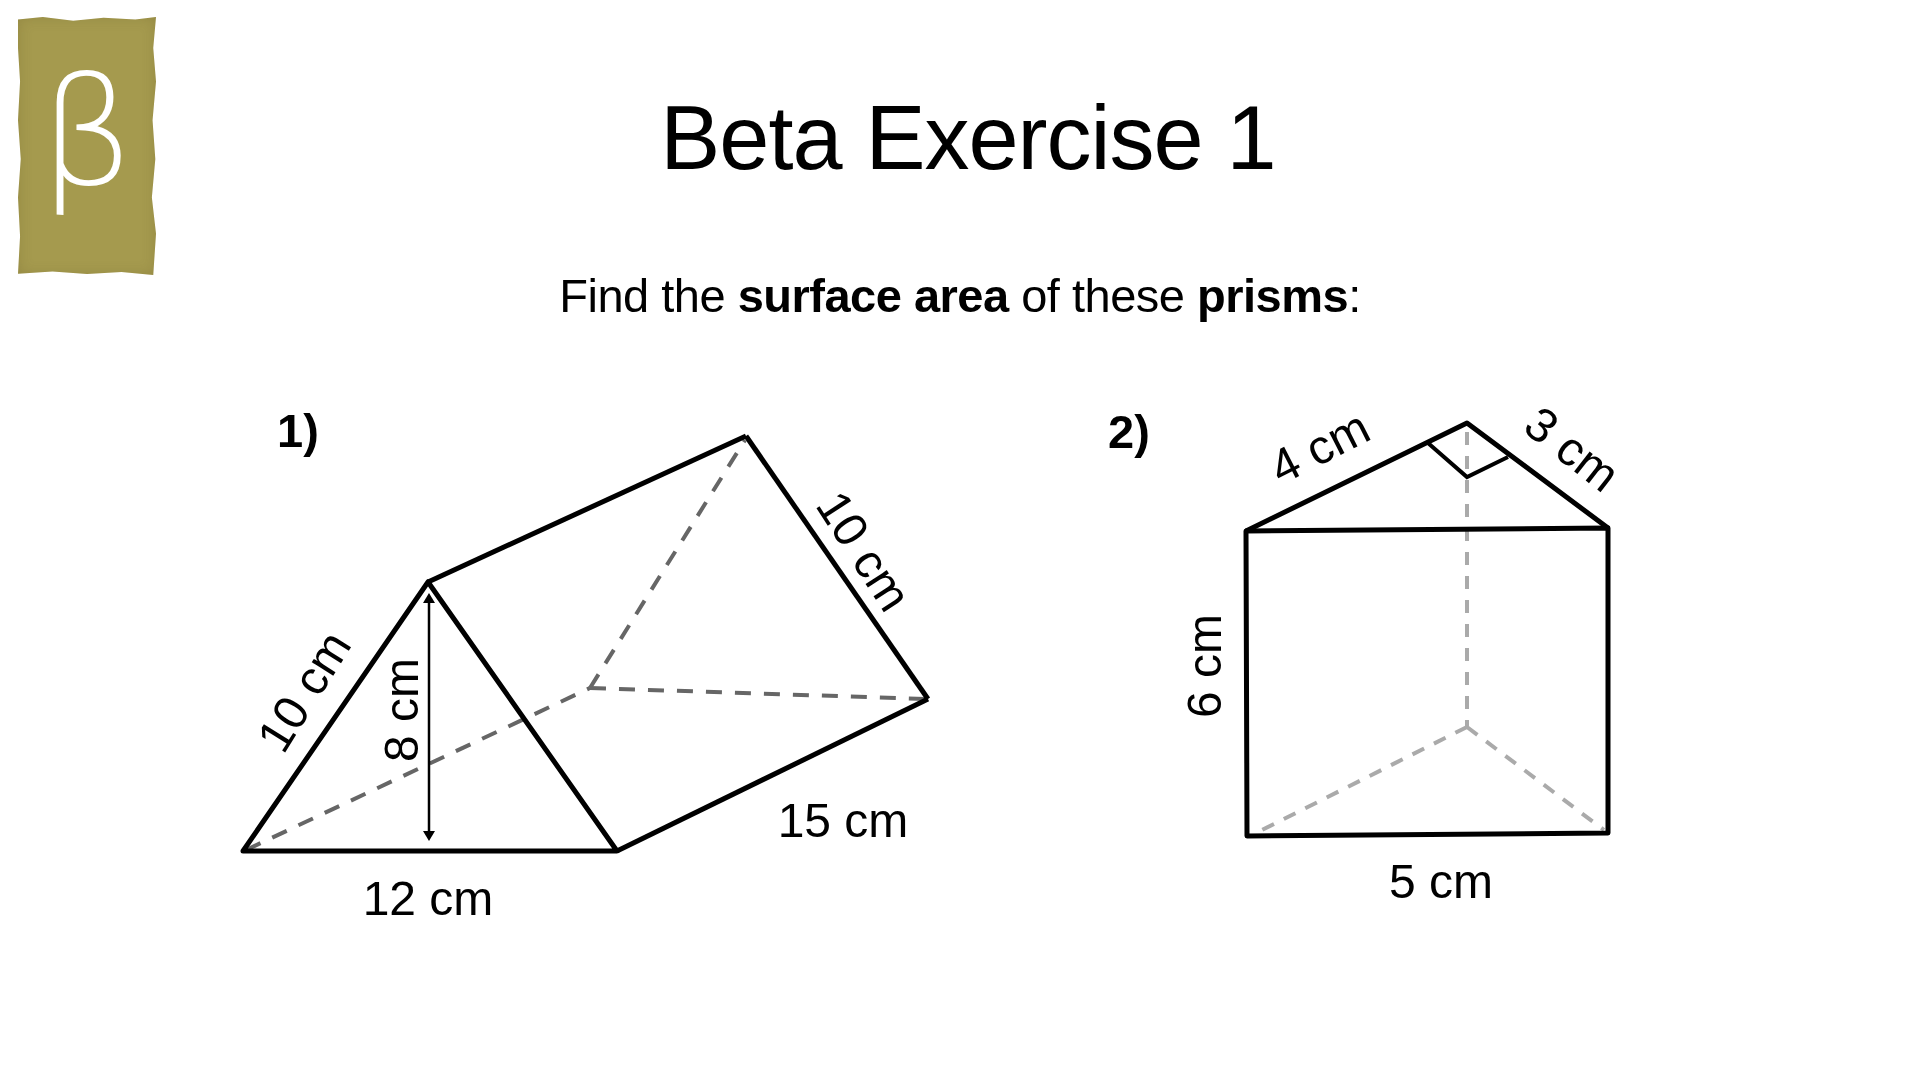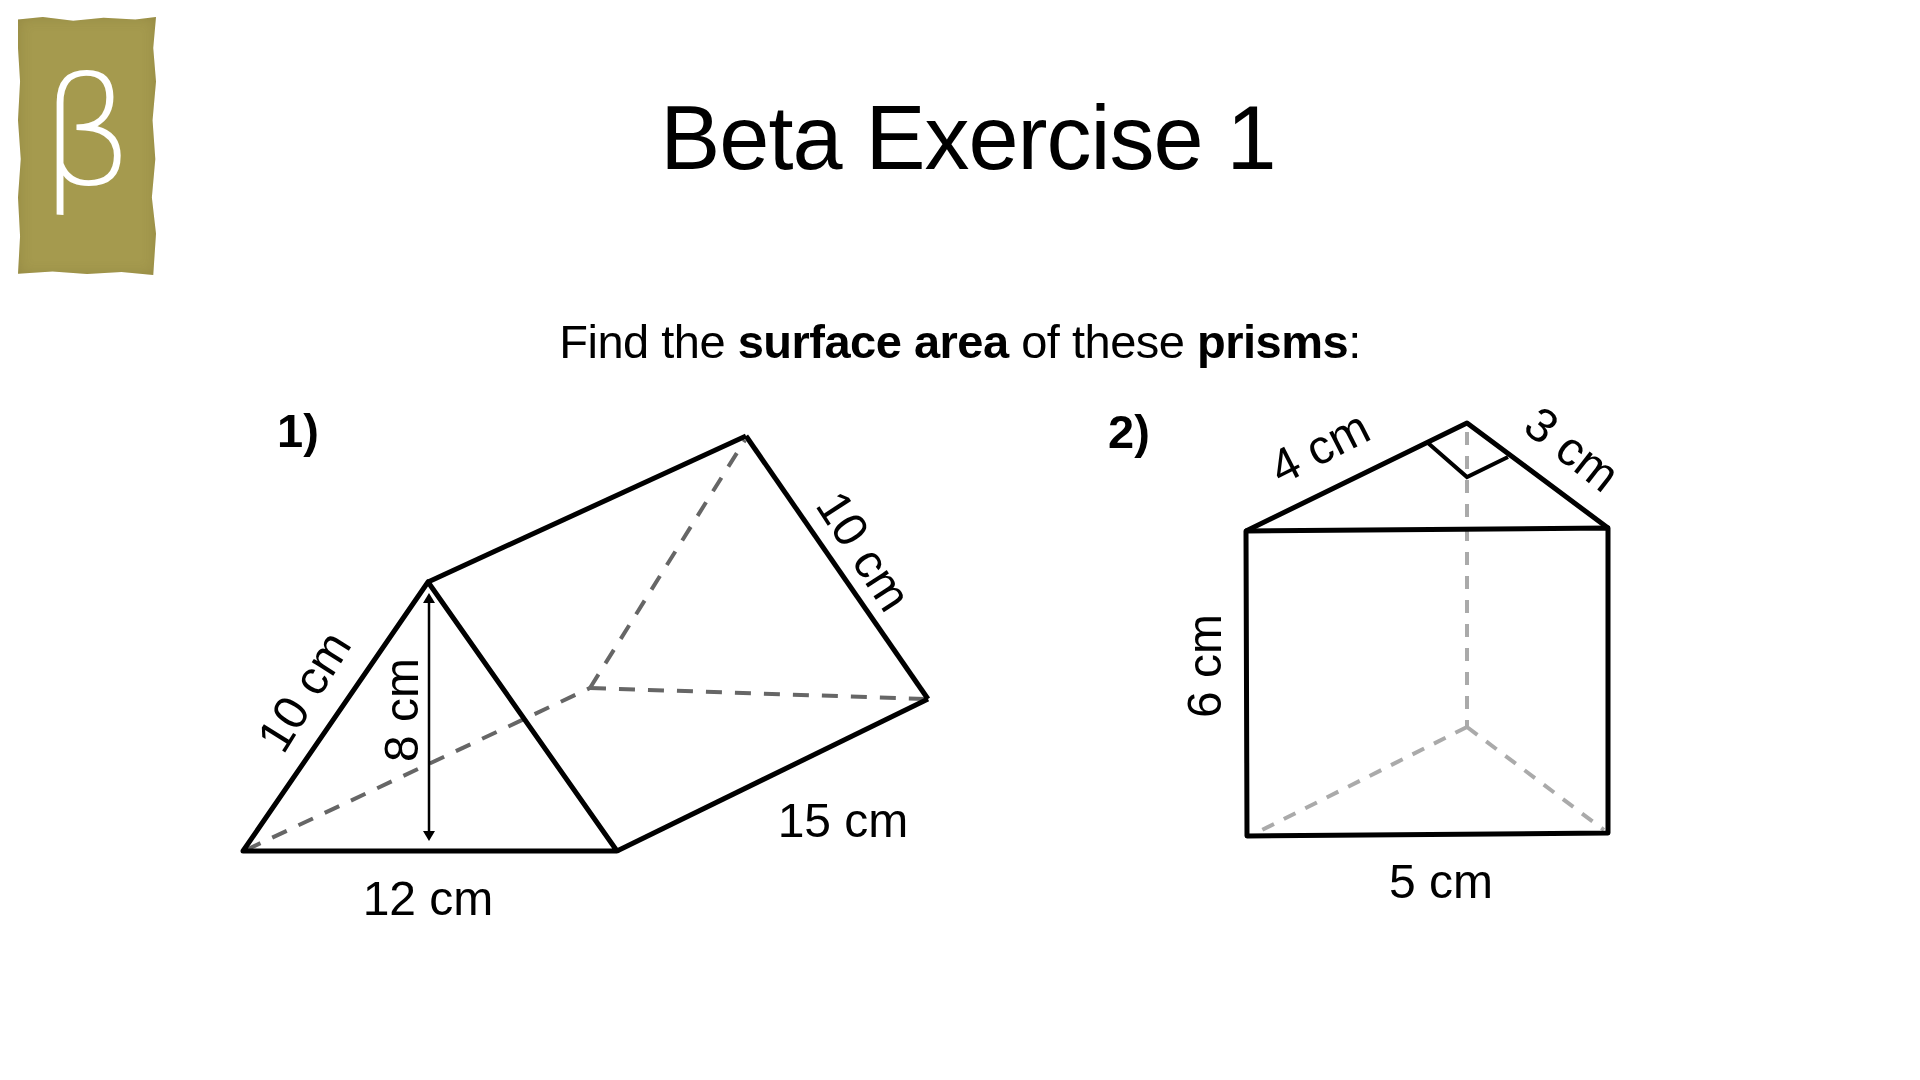--- a/index.html
+++ b/index.html
@@ -8,21 +8,21 @@
   .badge { position: absolute; left: 18px; top: 17px; width: 138px; height: 258px;
            background: #a59a4e;
            box-shadow: inset 0 0 14px rgba(90,80,30,0.25);
            clip-path: polygon(0% 1%, 18% 0%, 40% 1.5%, 62% 0.3%, 85% 1%, 100% 0%, 98% 12%, 100% 25%, 97.5% 40%, 99.5% 55%, 97% 70%, 100% 84%, 98% 100%, 75% 98.8%, 50% 99.6%, 25% 98.6%, 0% 99.5%, 1.5% 85%, 0% 70%, 2% 55%, 0% 40%, 1.5% 25%, 0% 12%); }
   .badge-glyph { position: absolute; left: 0; top: 40px; width: 100%; text-align: center;
                  color: #ffffff; font-family: "DejaVu Sans", sans-serif; font-weight: 200;
                  font-size: 150px; line-height: 1; }
   .title { position: absolute; left: 0; width: 1920px; top: 93px; text-align: center;
            font-size: 90px; font-weight: 400; letter-spacing: -1px; line-height: 1; padding-left: 8px; }
   .subtitle { position: absolute; left: 0; width: 1920px; top: 272px; text-align: center;
-              font-size: 47px; line-height: 1; letter-spacing: -0.5px; margin-top: 46px; }
+              font-size: 47px; line-height: 1; letter-spacing: -0.5px; }
   .subtitle b { font-weight: 700; }
   .qnum { position: absolute; font-size: 47px; font-weight: 700; line-height: 1; }
   svg.diagram { position: absolute; left: 0; top: 0; }
   .lbl { font-family: "Liberation Sans", "DejaVu Sans", sans-serif; font-size: 48px; fill: #000; }
 </style>
 </head>
 <body>
 
 <div class="badge">
   <div class="badge-glyph">β</div>

